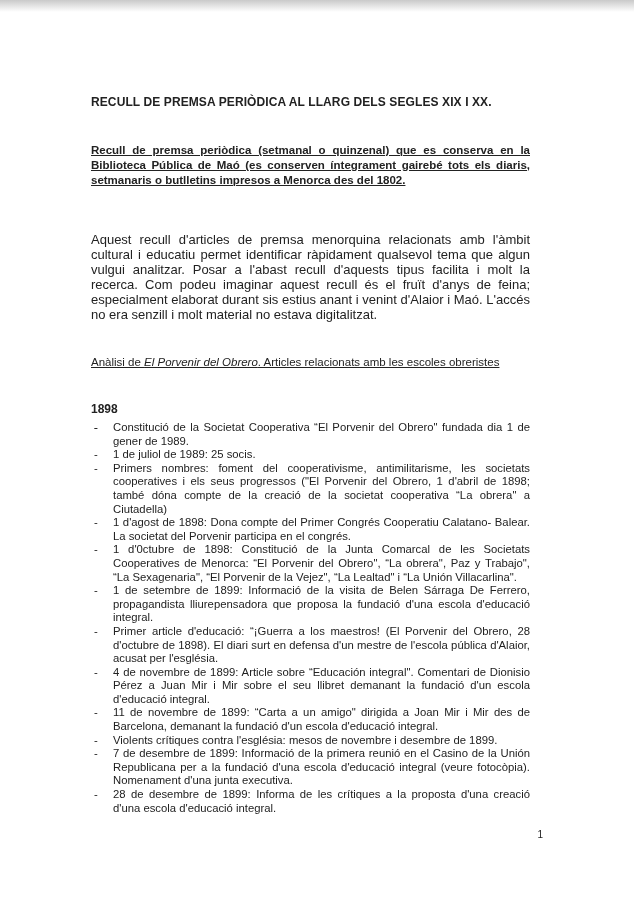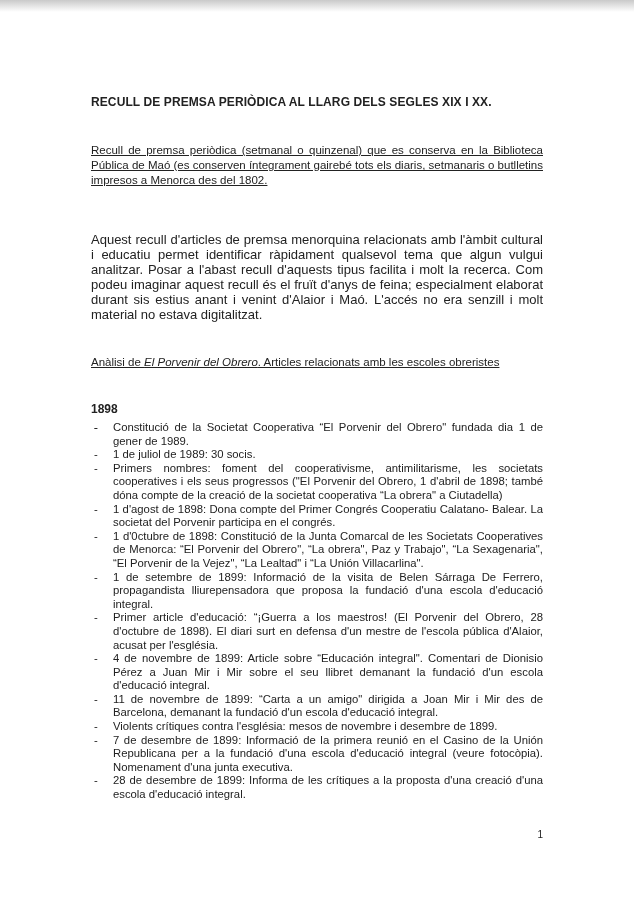--- a/index.html
+++ b/index.html
@@ -14,36 +14,37 @@
   }
   .top-shade {
     position: absolute;
     top: 0; left: 0; right: 0;
     height: 12px;
     background: linear-gradient(#c9c9c9, #ffffff);
   }
   .page-content {
     position: absolute;
     left: 91px;
-    right: 91px;
+    right: 104px;
     top: 0;
   }
   .doc-title {
     margin-top: 95px;
     font-size: 12px;
     font-weight: bold;
     line-height: 14px;
     letter-spacing: 0.1px;
   }
   .intro-underlined {
     margin-top: 34px;
     font-size: 11.5px;
     line-height: 15px;
     text-align: justify;
     text-decoration: underline;
+    font-weight: bold;
   }
   .body-paragraph {
     margin-top: 44px;
     font-size: 13px;
     line-height: 15px;
     text-align: justify;
   }
   .analysis-heading {
     margin-top: 33px;
     font-size: 11.5px;
@@ -93,21 +94,21 @@
 
   <div class="body-paragraph">Aquest recull d'articles de premsa menorquina relacionats amb l'àmbit cultural i educatiu permet identificar ràpidament qualsevol tema que algun vulgui analitzar. Posar a l'abast recull d'aquests tipus facilita i molt la recerca. Com podeu imaginar aquest recull és el fruït d'anys de feina; especialment elaborat durant sis estius anant i venint d'Alaior i Maó. L'accés no era senzill i molt material no estava digitalitzat.</div>
 
   <div class="analysis-heading"><span>Anàlisi de </span><em>El Porvenir del Obrero</em><span>. Articles relacionats amb les escoles obreristes</span></div>
 
   <div class="year-heading">1898</div>
 
   <div class="bullet-list">
     <div class="bullet-item"><span class="bullet-dash">-</span></div>
     <div class="bullet-item"><span class="bullet-dash">-</span><span>Constitució de la Societat Cooperativa “El Porvenir del Obrero" fundada dia 1 de gener de 1989.</span></div>
-    <div class="bullet-item"><span class="bullet-dash">-</span><span>1 de juliol de 1989: 30 socis.</span></div>
+    <div class="bullet-item"><span class="bullet-dash">-</span><span>1 de juliol de 1989: 25 socis.</span></div>
     <div class="bullet-item"><span class="bullet-dash">-</span><span>Primers nombres: foment del cooperativisme, antimilitarisme, les societats cooperatives i els seus progressos ("El Porvenir del Obrero, 1 d'abril de 1898; també dóna compte de la creació de la societat cooperativa “La obrera" a Ciutadella)</span></div>
     <div class="bullet-item"><span class="bullet-dash">-</span><span>1 d'agost de 1898: Dona compte del Primer Congrés Cooperatiu Calatano- Balear. La societat del Porvenir participa en el congrés.</span></div>
     <div class="bullet-item"><span class="bullet-dash">-</span><span>1 d'0ctubre de 1898: Constitució de la Junta Comarcal de les Societats Cooperatives de Menorca: “El Porvenir del Obrero", “La obrera", Paz y Trabajo", “La Sexagenaria", “El Porvenir de la Vejez", “La Lealtad" i “La Unión Villacarlina".</span></div>
     <div class="bullet-item"><span class="bullet-dash">-</span><span>1 de setembre de 1899: Informació de la visita de Belen Sárraga De Ferrero, propagandista lliurepensadora que proposa la fundació d'una escola d'educació integral.</span></div>
     <div class="bullet-item"><span class="bullet-dash">-</span><span>Primer article d'educació: “¡Guerra a los maestros! (El Porvenir del Obrero, 28 d'octubre de 1898). El diari surt en defensa d'un mestre de l'escola pública d'Alaior, acusat per l'església.</span></div>
     <div class="bullet-item"><span class="bullet-dash">-</span><span>4 de novembre de 1899: Article sobre “Educación integral". Comentari de Dionisio Pérez a Juan Mir i Mir sobre el seu llibret demanant la fundació d'un escola d'educació integral.</span></div>
     <div class="bullet-item"><span class="bullet-dash">-</span><span>11 de novembre de 1899: “Carta a un amigo" dirigida a Joan Mir i Mir des de Barcelona, demanant la fundació d'un escola d'educació integral.</span></div>
     <div class="bullet-item"><span class="bullet-dash">-</span><span>Violents crítiques contra l'església: mesos de novembre i desembre de 1899.</span></div>
     <div class="bullet-item"><span class="bullet-dash">-</span><span>7 de desembre de 1899: Informació de la primera reunió en el Casino de la Unión Republicana per a la fundació d'una escola d'educació integral (veure fotocòpia). Nomenament d'una junta executiva.</span></div>
     <div class="bullet-item"><span class="bullet-dash">-</span><span>28 de desembre de 1899: Informa de les crítiques a la proposta d'una creació d'una escola d'educació integral.</span></div>

